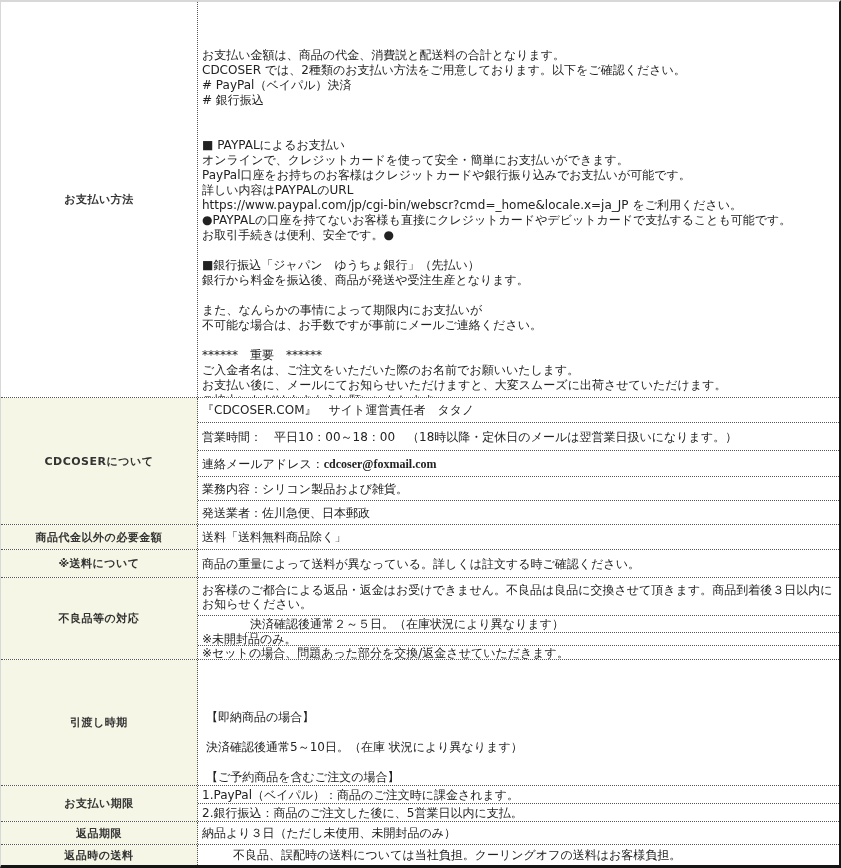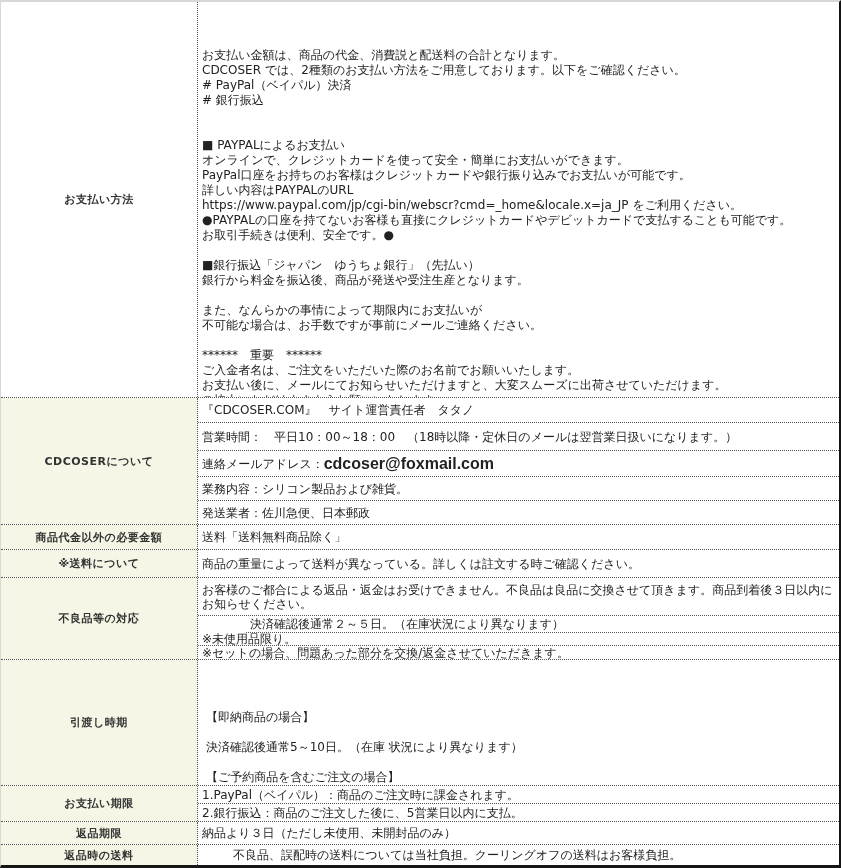--- a/index.html
+++ b/index.html
@@ -35,21 +35,21 @@
     border-bottom:1px dotted #555;
     display:flex;align-items:center;
     padding:0 4px;line-height:14px;
   }
   .sub:last-child{border-bottom:none;flex:1 1 auto;}
   .sub.block{
     display:block;white-space:pre-wrap;
     line-height:15px;padding:2px 4px;margin-top:44px;
   }
   .sub.airy{padding-top:6px;padding-left:8px;}
-  .email{font-weight:bold;font-family:Liberation Sans, sans-serif;font-size:16px;}
+  .email{font-weight:bold;font-family:Liberation Serif, serif;font-size:12px;}
 </style>
 </head>
 <body>
 
 <div class="table">
     <div class="sec" style="height: 396px;">
       <div class="lbl" style="background: rgb(255, 255, 255);">お支払い方法</div>
       <div class="cnt">
         <div class="sub block">お支払い金額は、商品の代金、消費説と配送料の合計となります。
 CDCOSER では、2種類のお支払い方法をご用意しております。以下をご確認ください。
@@ -100,21 +100,21 @@
       <div class="lbl">※送料について</div>
       <div class="cnt">
         <div class="sub">商品の重量によって送料が異なっている。詳しくは註文する時ご確認ください。</div>
       </div>
     </div>
     <div class="sec" style="height: 82px;">
       <div class="lbl">不良品等の対応</div>
       <div class="cnt">
         <div class="sub" style="height: 38px;">お客様のご都合による返品・返金はお受けできません。不良品は良品に交換させて頂きます。商品到着後３日以内にお知らせください。</div>
         <div class="sub" style="height: 17px; margin-left: 48px;">決済確認後通常２～５日。（在庫状況により異なります）</div>
-        <div class="sub" style="height: 13px;">※未使用品限り。</div>
+        <div class="sub" style="height: 13px;">※未開封品のみ。</div>
         <div class="sub" style="height: 14px;">※セットの場合、問題あった部分を交換/返金させていただきます。</div>
       </div>
     </div>
     <div class="sec" style="height: 126px;">
       <div class="lbl">引渡し時期</div>
       <div class="cnt">
         <div class="sub block airy">【即納商品の場合】
 
 決済確認後通常5～10日。（在庫 状況により異なります）
 

